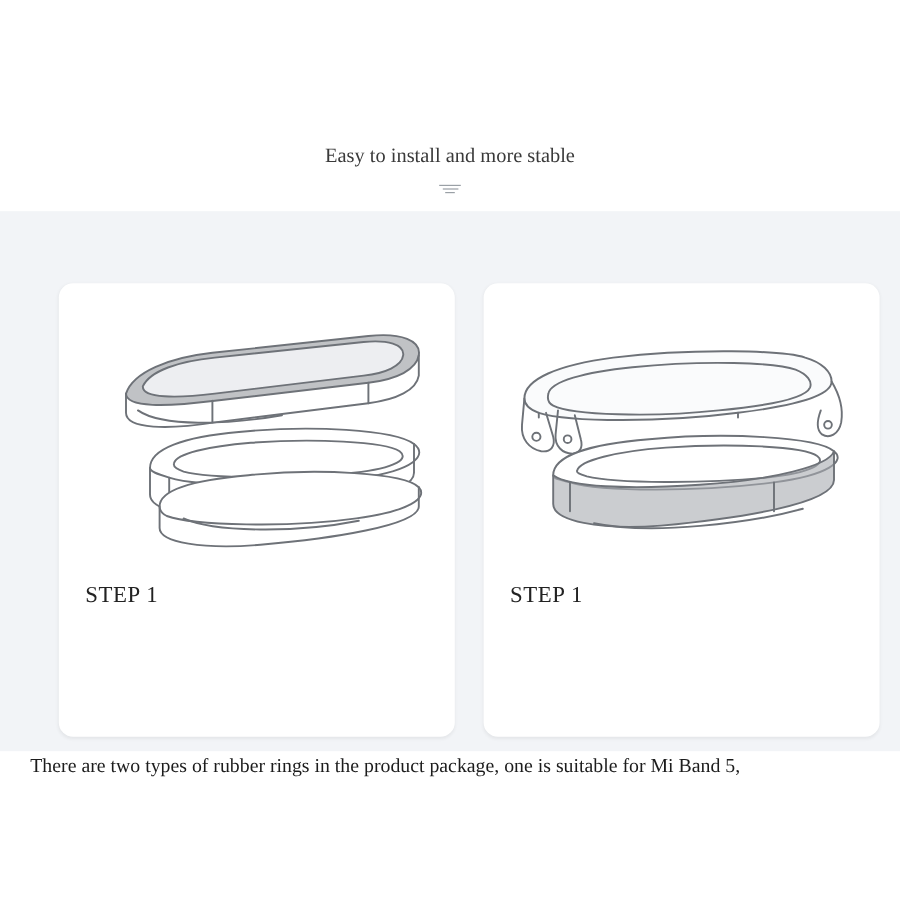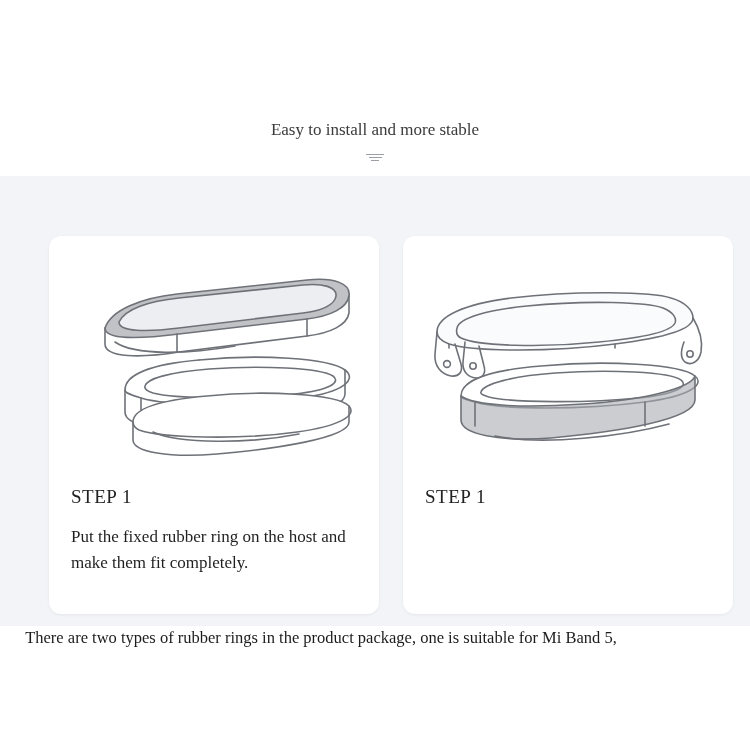--- a/index.html
+++ b/index.html
@@ -189,21 +189,20 @@
             <path d="M92 162 L92 184"></path>
             <path d="M252 162 L252 184"></path>
 
             <path d="M84 186 C84 172, 112 164, 158 160 C216 154, 288 158, 300 170 C308 179, 292 190, 248 196 C192 204, 112 202, 90 194 C86 192, 84 189, 84 186 Z" fill="#ffffff"></path>
             <path d="M84 186 L84 204 C84 216, 120 222, 168 218 C226 213, 300 202, 300 186 L300 170"></path>
             <path d="M104 196 C130 208, 200 208, 250 198"></path>
           </g>
         </svg>
       </div>
       <div class="step-label">STEP 1</div>
-      <div class="step-text">Put the fixed rubber ring on the host and make them fit completely.</div>
     </div>
 
     <div class="card">
       <div class="card-art">
         <svg width="330" height="234" viewBox="0 0 330 234" fill="none">
           <g stroke="#6e7278" stroke-width="1.6" fill="none" stroke-linejoin="round" stroke-linecap="round">
 
             <path d="M34 96 C34 80, 62 68, 108 62 C176 54, 250 56, 268 62 C282 66, 290 74, 290 82 C290 94, 260 102, 212 108 C150 116, 72 116, 46 108 C38 105, 34 101, 34 96 Z" fill="#fafbfc"></path>
             <path d="M54 92 C56 82, 84 74, 124 70 C184 64, 244 66, 260 72 C270 76, 274 82, 272 87 C268 96, 238 102, 196 106 C140 112, 74 110, 58 102 C54 100, 53 96, 54 92 Z"></path>
 

